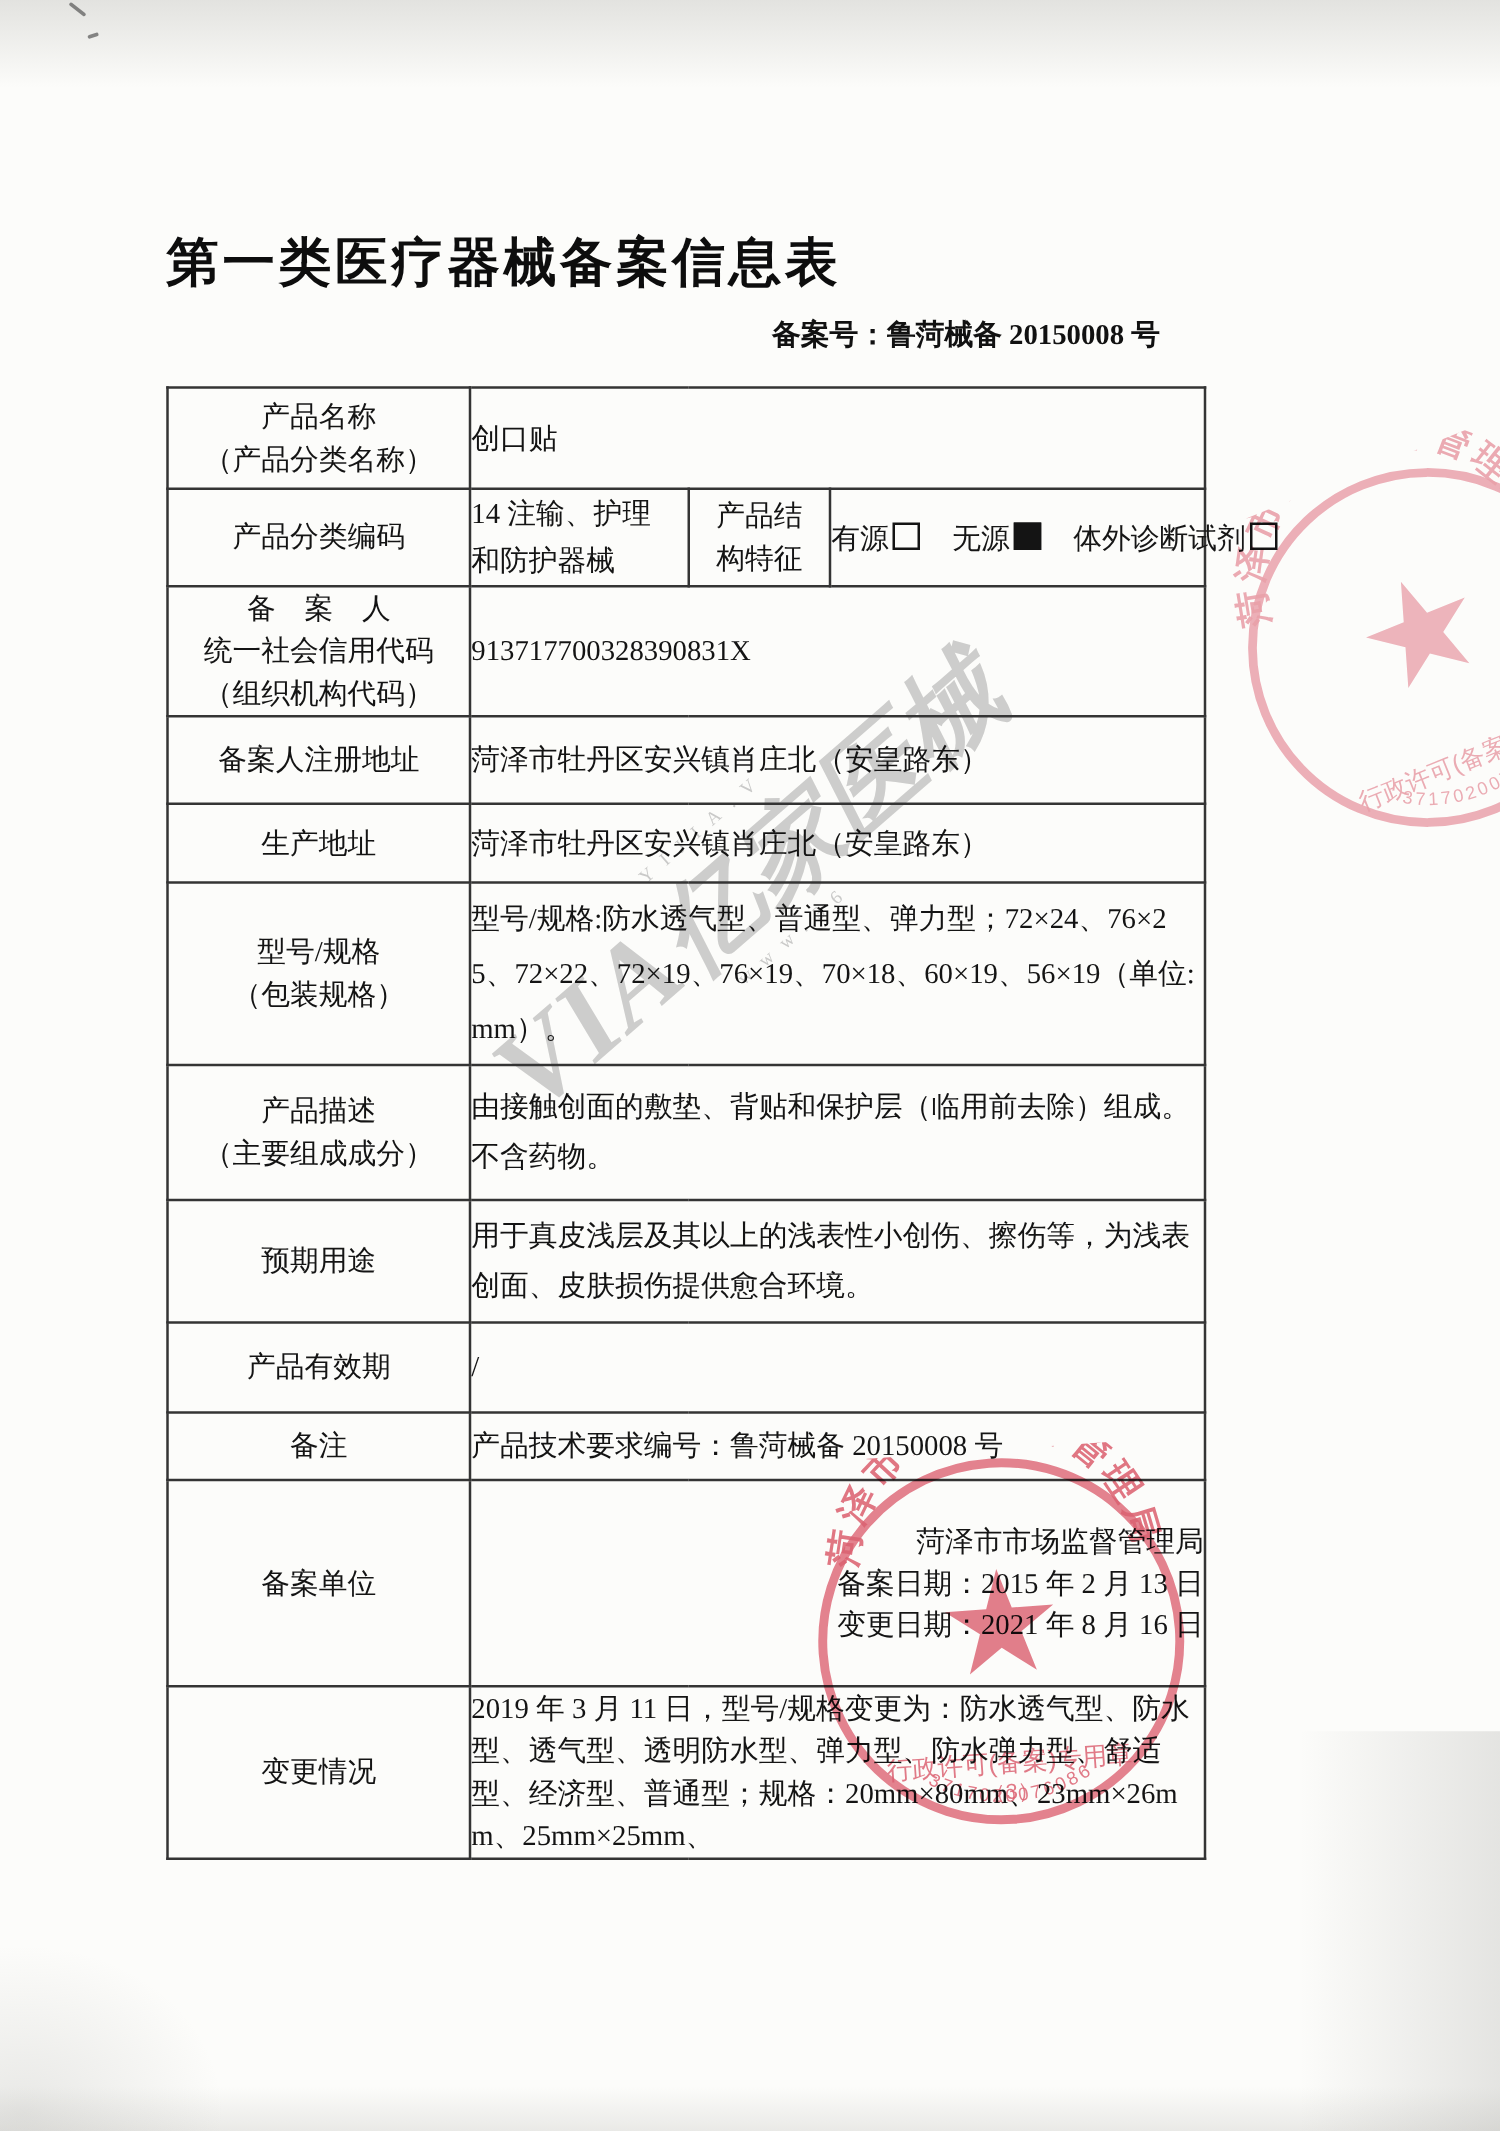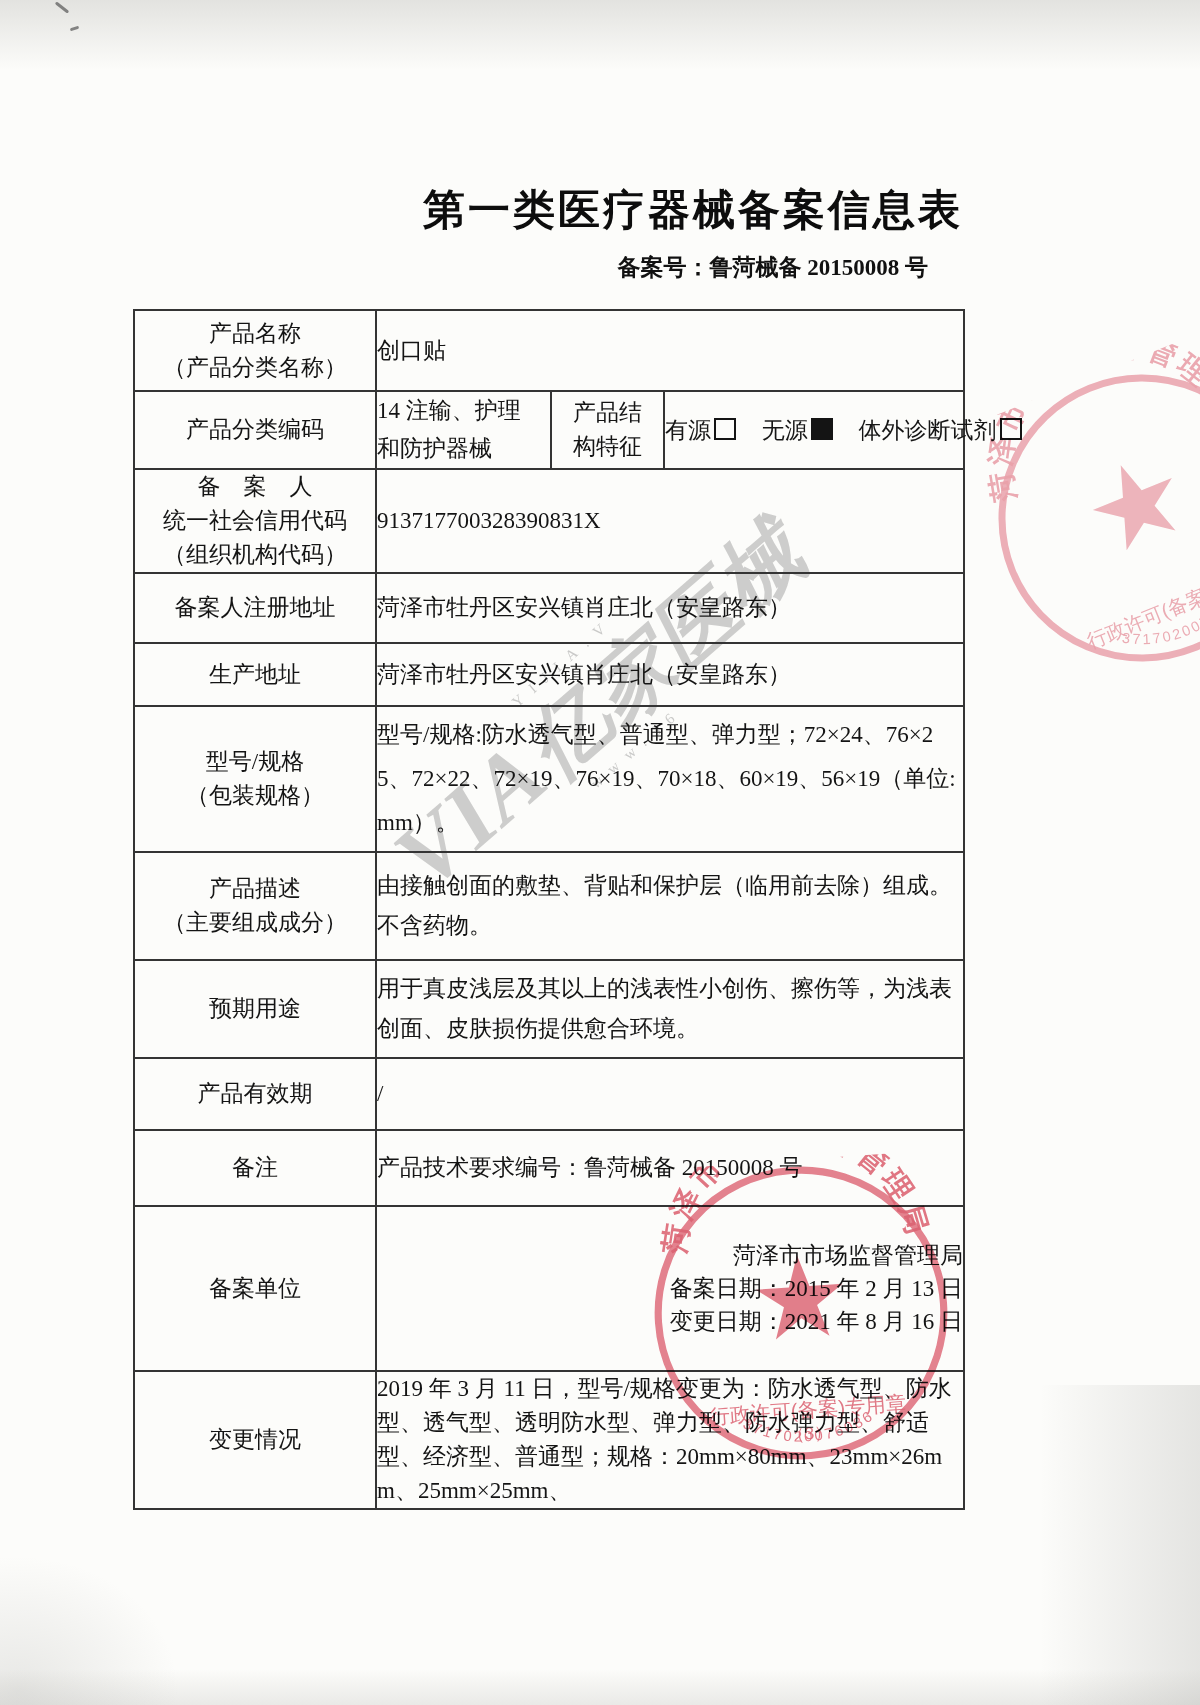--- a/index.html
+++ b/index.html
@@ -16,21 +16,21 @@
   .edge-right-band{position:absolute;right:0;bottom:0;width:160px;height:320px;
     background:linear-gradient(to left,rgba(160,160,156,.26),rgba(160,160,156,0));}
   .smudge-bl{position:absolute;left:0;bottom:0;width:180px;height:150px;
     background:radial-gradient(ellipse at 10% 90%,rgba(150,150,146,.20),rgba(150,150,146,0) 70%);}
   .speck{position:absolute;background:#4a4a4a;opacity:.65;border-radius:2px;}
   .speck.s1{left:54px;top:6px;width:16px;height:3px;transform:rotate(38deg);}
   .speck.s2{left:70px;top:27px;width:9px;height:3px;transform:rotate(-18deg);}
 
   
   .doc-title{
-    position:absolute;left:133px;top:182px;width:830px;text-align:right;
+    position:absolute;left:133px;top:182px;width:830px;text-align:left;
     font-family:"Liberation Sans","DejaVu Sans",sans-serif;
     font-size:42px;font-weight:bold;letter-spacing:3px;color:#0d0d0d;
   }
   .filing-no{
     position:absolute;right:272px;top:252px;font-size:23px;color:#111;font-weight:bold;
   }
 
   
   .watermark{
     position:absolute;left:330px;top:640px;width:540px;z-index:1;
@@ -146,21 +146,21 @@
       <td class="value" colspan="3">由接触创面的敷垫、背贴和保护层（临用前去除）组成。不含药物。</td>
     </tr>
     <tr style="height:98px">
       <td class="label">预期用途</td>
       <td class="value" colspan="3">用于真皮浅层及其以上的浅表性小创伤、擦伤等，为浅表创面、皮肤损伤提供愈合环境。</td>
     </tr>
     <tr style="height:72px">
       <td class="label">产品有效期</td>
       <td class="value" colspan="3">/</td>
     </tr>
-    <tr style="height:76px">
+    <tr style="height:54px">
       <td class="label">备注</td>
       <td class="value" colspan="3">产品技术要求编号：鲁菏械备 20150008 号</td>
     </tr>
     <tr style="height:165px">
       <td class="label">备案单位</td>
       <td class="value v-right" colspan="3">菏泽市市场监督管理局
 备案日期：2015 年 2 月 13 日
 变更日期：2021 年 8 月 16 日</td>
     </tr>
     <tr style="height:104px">

